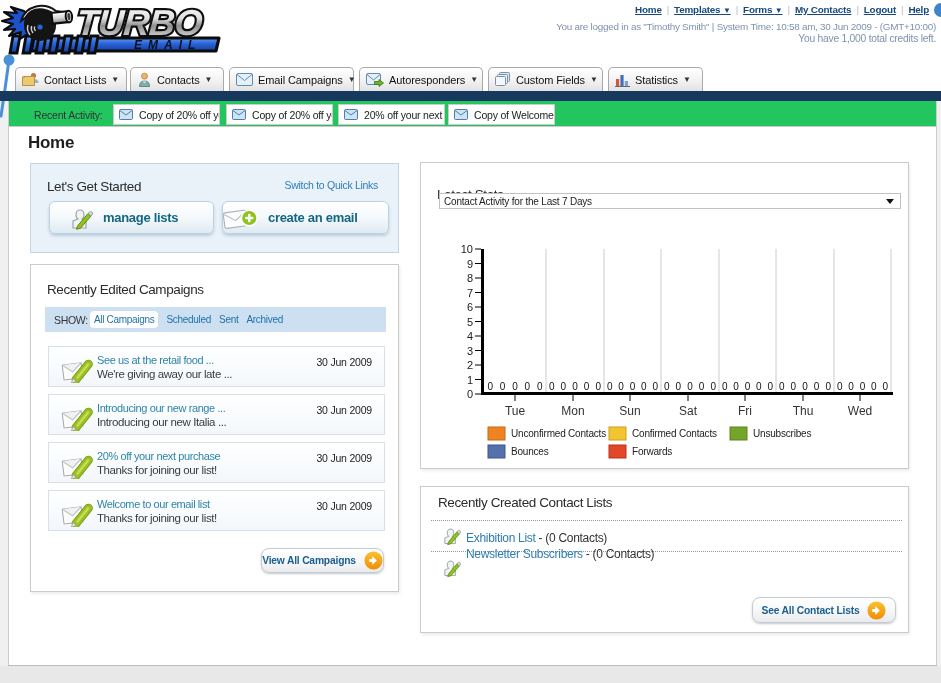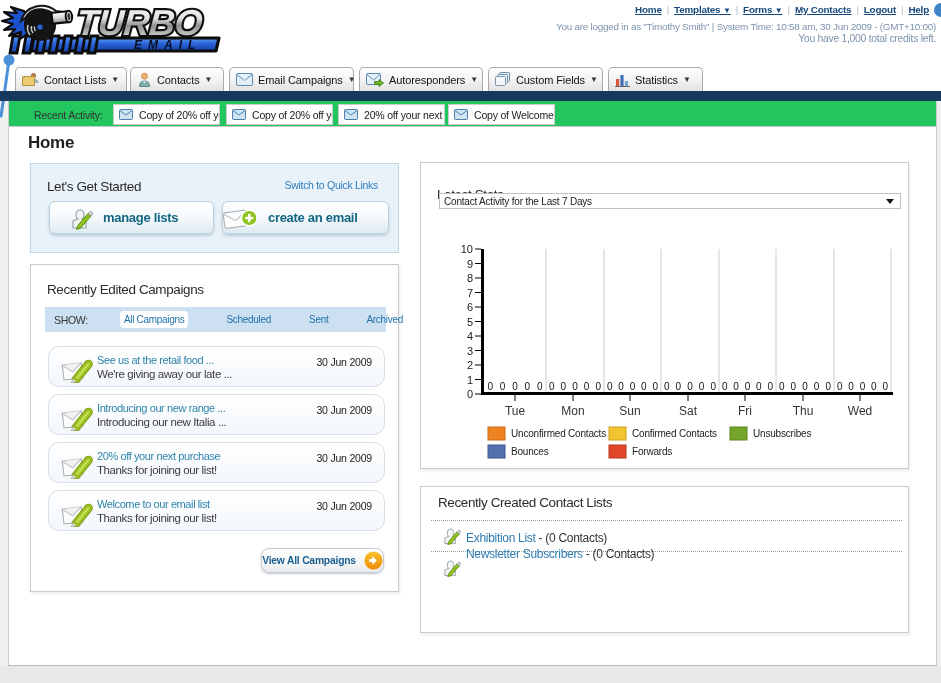--- a/index.html
+++ b/index.html
@@ -31,24 +31,24 @@
 
 .panel { position:absolute; background:#fff; border:1px solid #cbcbcb; box-shadow:1px 2px 3px rgba(0,0,0,0.08); }
 #getstarted { left:30px; top:163px; width:369px; height:90px; background:#e9f2f9; border:1px solid #c3d6e4; box-shadow:none; }
 #getstarted .t { position:absolute; left:16px; top:15px; font-size:13.5px; letter-spacing:-0.4px; color:#2b2b2b; }
 #getstarted .sw { position:absolute; right:20px; top:15px; font-size:10.5px; letter-spacing:-0.3px; color:#2d7cbd; }
 .bigbtn { position:absolute; top:37px; height:33px; letter-spacing:-0.3px; border:1px solid #bdd2df; border-radius:6px; background:linear-gradient(#ffffff,#f4f9fc 50%,#dfeaf2); box-shadow:0 2px 3px rgba(130,160,185,0.45); display:flex; align-items:center; justify-content:flex-start; padding-left:17px; font-size:13px; font-weight:bold; color:#136683; }
 .bigbtn svg { margin-right:10px; }
 
 #recedit { left:30px; top:264px; width:369px; height:328px;padding-left:28px; }
 #recedit .t { position:absolute; left:16px; top:17px; font-size:13.5px; letter-spacing:-0.4px; color:#2b2b2b; }
-#showbar { position:absolute; left:14px; top:42px; width:341px; height:25px; background:#cde0f2; display:flex; align-items:center; font-size:10.5px; letter-spacing:-0.3px; color:#333; white-space:nowrap;gap:30px; }
+#showbar { position:absolute; left:14px; top:42px; width:341px; height:25px; background:#cde0f2; display:flex; align-items:center; font-size:10.5px; letter-spacing:-0.3px; color:#333; white-space:nowrap; }
 #showbar .pill { background:#fff; border-radius:4px; padding:3px 4px; color:#1f71a8; font-size:10px; margin-left:2px; }
 #showbar a { color:#1f71a8; font-size:10px; margin-left:8px; text-decoration:none; }
-.crow { position:absolute; left:17px; width:337px; height:41px; border:1px solid #d5e0ea; border-radius:11px; background:linear-gradient(#ffffff,#f3f7fb); }
+.crow { position:absolute; left:17px; width:337px; height:41px; border:1px solid #d5e0ea; border-radius:0; background:linear-gradient(#ffffff,#f3f7fb); }
 .crow svg { position:absolute; left:10px; top:8px; }
 .crow .t1 { position:absolute; left:48px; top:7px; font-size:11px; letter-spacing:-0.4px; color:#2e84aa; }
 .crow .t2 { position:absolute; left:48px; top:21px; font-size:11.5px; letter-spacing:-0.4px; color:#3c3c3c; }
 .crow .dt { position:absolute; right:12px; top:9px; font-size:10.5px; letter-spacing:-0.2px; color:#222; }
 .linkbtn { position:absolute; white-space:nowrap; border:1px solid #c6cbd1; border-radius:8px; background:linear-gradient(#ffffff,#f6f7f8 55%,#e9eaec); display:flex; align-items:center; justify-content:center; font-size:10.3px; letter-spacing:-0.2px; font-weight:bold; color:#1b5e90; box-shadow:0 1px 2px rgba(140,150,160,0.5); }
 .linkbtn svg { margin-left:8px; }
 
 #stats { left:420px; top:162px; width:489px; height:307px; }
 #stats .t { position:absolute; left:16px; top:24px; font-size:13.5px; letter-spacing:-0.4px; color:#2b2b2b; }
 #statsel { position:absolute; left:18px; top:30px; width:462px; height:16px; border:1px solid #c2c2c2; background:#fff; font-size:10px; letter-spacing:-0.2px; color:#222; display:flex; align-items:center; padding-left:4px; }
@@ -432,20 +432,26 @@
     </div>
     <div class="clrow" style="top:44px; left:45px;"><a href="#">Exhibition List</a><span> - (0 Contacts)</span></div>
     <div class="abs" style="left:19px; top:69px;">
       <svg width="21" height="23" viewBox="0 0 26 26">
           <path d="M9 10 Q9 5 13 5 Q17 5 17 10 Q17 13 15 14 L19 16 L19 23 L6 23 L6 16 L11 14 Q9 13 9 10 Z" fill="#f3f3f3" stroke="#9aa5ad" stroke-width="1.2"></path>
           <path d="M10.5 21 L21 8.5 L24 11 L13.5 23.2 L9.5 24.3 Z" fill="#8ec320" stroke="#5d8a0e" stroke-width="1"></path>
           <path d="M21 8.5 L24 11 L25.5 9.2 Q26 8 24.8 7 Q23.6 6.2 22.6 7 Z" fill="#d9d9d9" stroke="#888" stroke-width="0.8"></path>
         </svg>
     </div>
     <div class="clrow" style="top:60px; left:45px;"><a href="#">Newsletter Subscribers</a><span> - (0 Contacts)</span></div>
+    <div class="linkbtn" style="left:331px; top:110px; width:144px; height:26px;">See All Contact Lists
+      <svg width="19" height="19" viewBox="0 0 16 16">
+          <circle cx="8" cy="8" r="7.6" fill="url(#og1)"></circle>
+          <path d="M7 4.2 L10.8 8 L7 11.8 L7 9.3 L4.4 9.3 L4.4 6.7 L7 6.7 Z" fill="#fff"></path>
+        </svg>
+    </div>
   </div>
 
   <div class="abs" style="left:8px; top:101px; width:1px; height:565px; background:#ccc;"></div>
   <div class="abs" style="left:936px; top:101px; width:1px; height:565px; background:#ccc;"></div>
   <div class="abs" style="left:937px; top:101px; width:4px; height:565px; background:#f0f0f0;"></div>
   <div class="abs" style="left:0px; top:101px; width:8px; height:565px; background:#f0f0f0;"></div>
   <div class="abs" style="left:8px; top:665px; width:929px; height:1px; background:#bbb;"></div>
   <div class="abs" style="left:0; top:666px; width:941px; height:17px; background:#e8e8e8;"></div>
   <svg class="abs" style="left:0px; top:101px;" width="8" height="18" viewBox="0 0 8 18">
       <line x1="3.2" y1="0" x2="1" y2="15" stroke="#4a90d9" stroke-width="3" stroke-linecap="round"></line>

